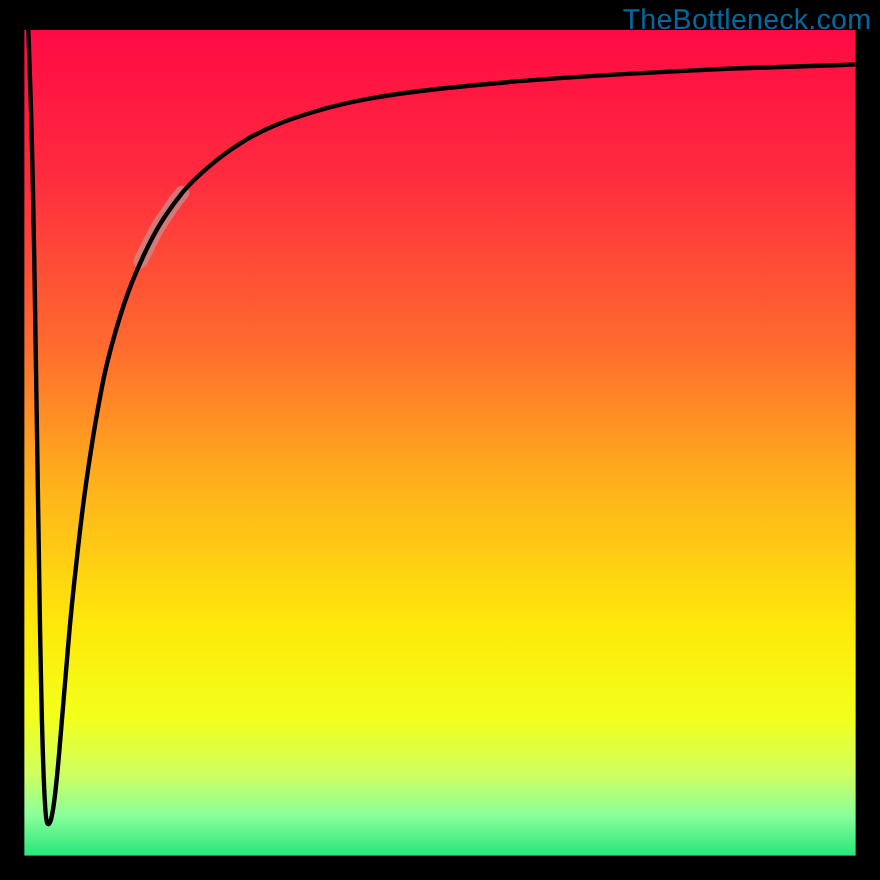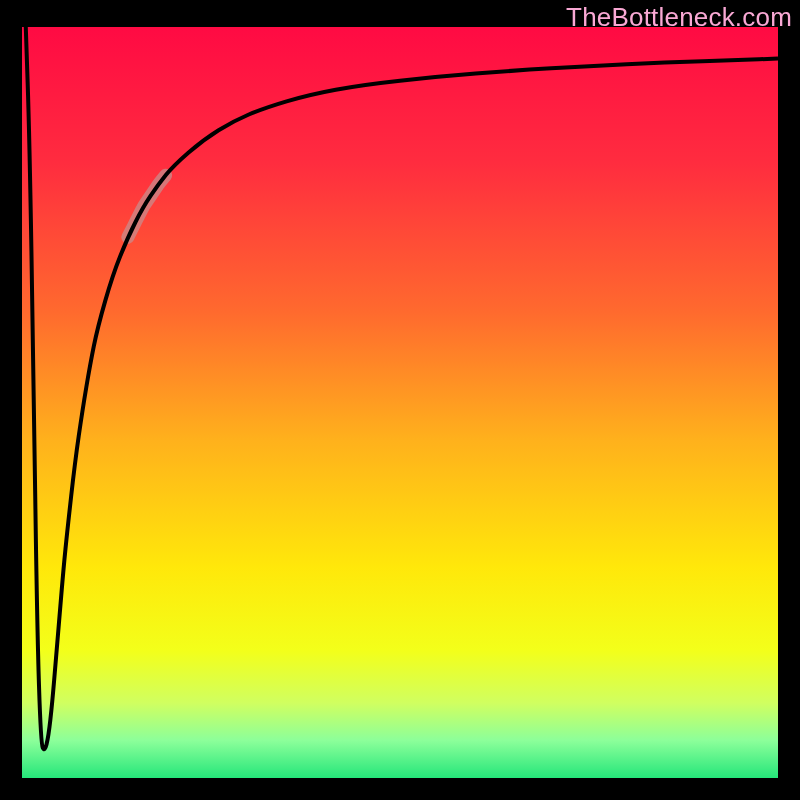--- a/index.html
+++ b/index.html
@@ -14,21 +14,21 @@
   .frame {
     position: relative;
     width: 800px;
     height: 800px;
     background: #000;
   }
   .watermark {
     position: absolute;
     top: 2px;
     right: 8px;
-    color: #f9a8d4;
+    color: #0369a1;
     font-size: 26px;
     font-weight: 500;
     letter-spacing: 0.2px;
     user-select: none;
   }
   .plot {
     position: absolute;
     left: 22px;
     top: 27px;
     width: 756px;

